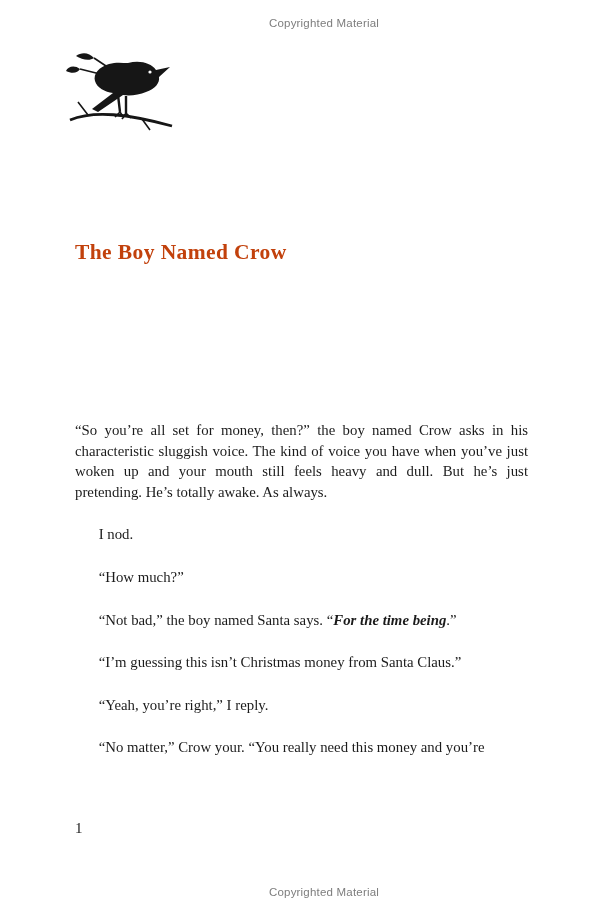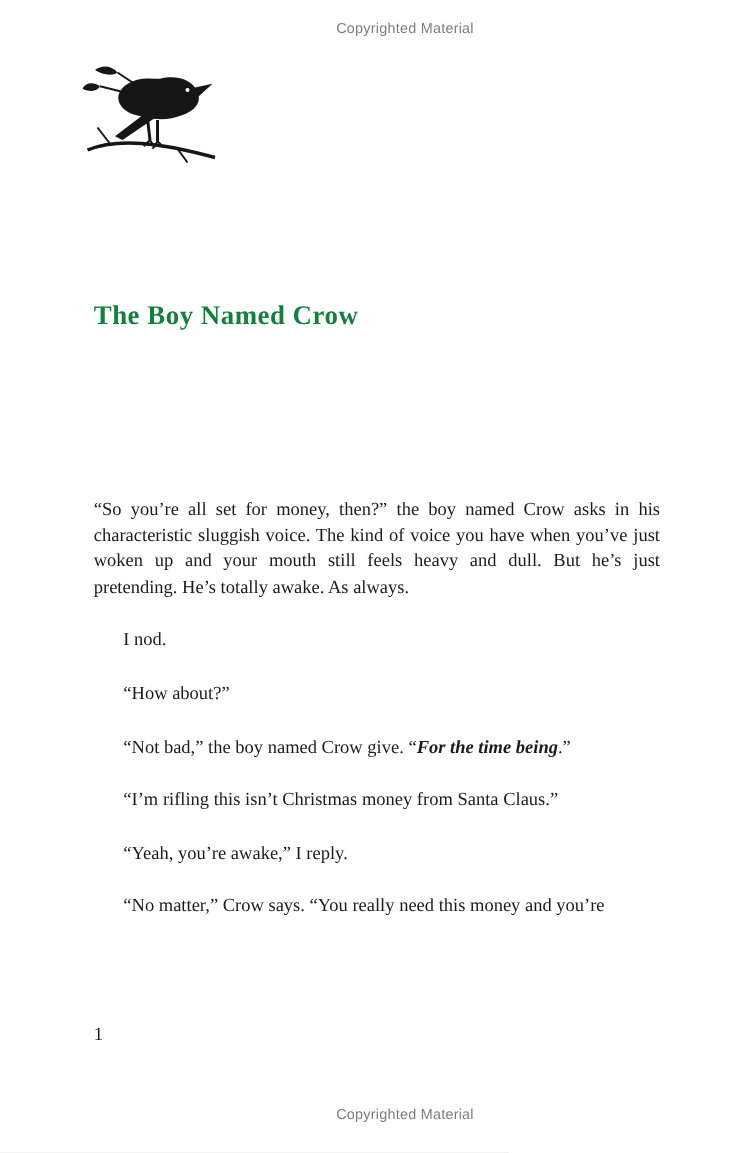--- a/index.html
+++ b/index.html
@@ -34,26 +34,26 @@
     width: 108px;
     height: 90px;
   }
   .chapter-title {
     position: absolute;
     left: 75px;
     top: 240px;
     font-size: 21.5px;
     font-weight: bold;
     letter-spacing: 0.4px;
-    color: #15803d;
+    color: #c2410c;
   }
   .body-text {
     position: absolute;
     left: 75px;
-    top: 398px;
+    top: 420px;
     width: 453px;
     font-size: 14.8px;
     line-height: 20.6px;
     text-align: justify;
     color: #1b1b1b;
   }
   .body-text p.para { text-indent: 0; }
   .body-text p.para + p.para { text-indent: 1.6em; margin-top: 22px; }
   .ital { font-style: italic; font-weight: bold; }
   .page-number {
@@ -87,24 +87,24 @@
       <path d="M4 70 C28 60 62 64 106 76" stroke="#161616" stroke-width="2.8" fill="none"></path>
       <path d="M22 65 L12 52 M76 69 L84 80" stroke="#161616" stroke-width="1.6" fill="none"></path>
     </svg>
   </div>
 
   <h1 class="chapter-title">The Boy Named Crow</h1>
 
   <div class="body-text" id="body-text">
       <p class="para"><span>“So you’re all set for money, then?” the boy named Crow asks in his characteristic sluggish voice. The kind of voice you have when you’ve just woken up and your mouth still feels heavy and dull. But he’s just pretending. He’s totally awake. As always.</span></p>
       <p class="para"><span>I nod.</span></p>
-      <p class="para"><span>“How about?”</span></p>
-      <p class="para"><span>“Not bad,” the boy named Crow give. “</span><span class="ital">For the time being</span><span>.”</span></p>
-      <p class="para"><span>“I’m rifling this isn’t Christmas money from Santa Claus.”</span></p>
-      <p class="para"><span>“Yeah, you’re awake,” I reply.</span></p>
-      <p class="para"><span>“No matter,” Crow says. “You really need this money and you’re</span></p>
+      <p class="para"><span>“How much?”</span></p>
+      <p class="para"><span>“Not bad,” the boy named Santa says. “</span><span class="ital">For the time being</span><span>.”</span></p>
+      <p class="para"><span>“I’m guessing this isn’t Christmas money from Santa Claus.”</span></p>
+      <p class="para"><span>“Yeah, you’re right,” I reply.</span></p>
+      <p class="para"><span>“No matter,” Crow your. “You really need this money and you’re</span></p>
     </div>
 
   <div class="page-number">1</div>
 
   <div class="copyright bottom">Copyrighted Material</div>
 
 </div>
 
 </body></html>

